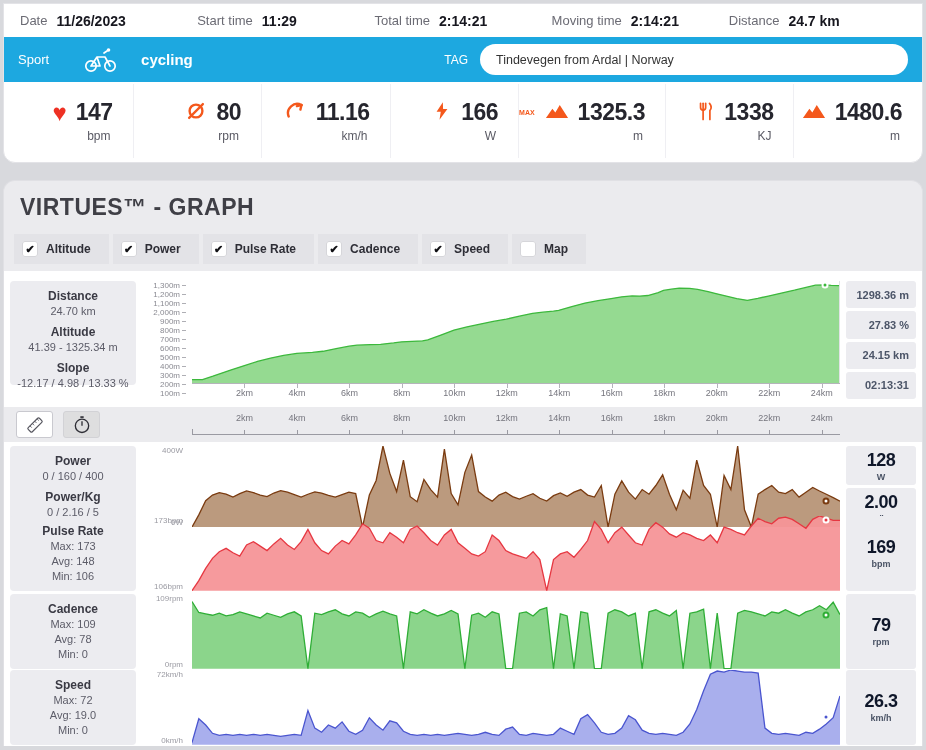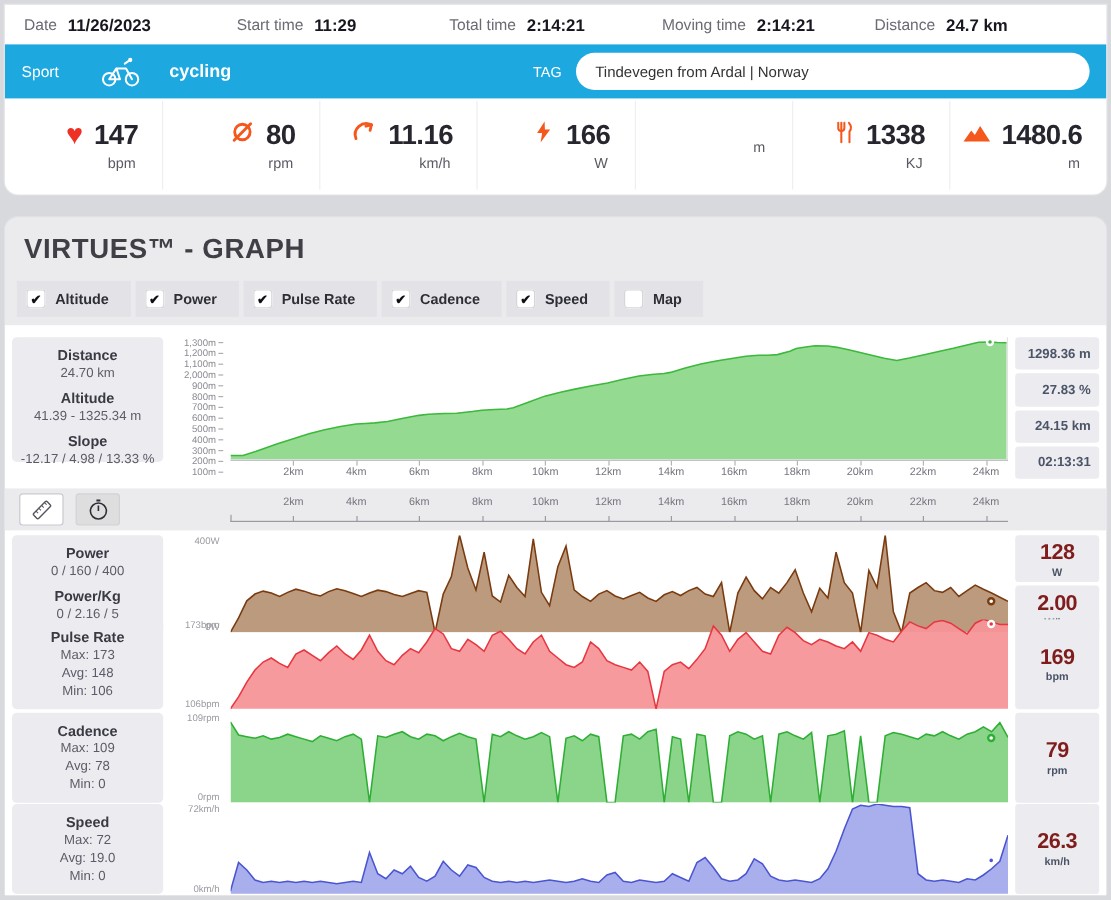--- a/index.html
+++ b/index.html
@@ -85,21 +85,21 @@
   .toolbtn.light { background:#fff; border:1px solid #c9c9cf; }
   .toolbtn.gray { background:#dededf; border:1px solid #d2d2d6; }
   .ruler-axis { position:relative; height:27px; }
   .ruler-axis::after { content:""; position:absolute; left:0; right:0; bottom:3px; height:1px; background:#9a9aa2; }
   .ruler-axis::before { content:""; position:absolute; left:0; bottom:3px; height:6px; width:1px; background:#9a9aa2; }
   .ruler-axis .tick-lab { position:absolute; top:2px; transform:translateX(-50%); font-size:9px; color:#75757e; }
   .ruler-axis .tick-mark { position:absolute; bottom:3px; width:1px; height:5px; background:#9a9aa2; }
 
   .sub-row { margin-bottom:4px; }
   .sub-right { background:#ececf0; border-radius:3px; display:flex; flex-direction:column; align-items:center; justify-content:center; }
-  .sub-right .v { font-size:18px; font-weight:bold; color:#7f1d1d; letter-spacing:-0.5px; }
+  .sub-right .v { font-size:18px; font-weight:bold; color:#0f172a; letter-spacing:-0.5px; }
   .sub-right .u { font-size:9px; font-weight:bold; color:#4a5365; margin-top:1px; }
   .pow-right { display:flex; flex-direction:column; gap:3px; }
   .pow-right .sub-right { flex:1; }
 
   .h-pow { height:66px; } .h-pul { height:74px; } .h-cad { height:72px; } .h-spd { height:70px; }
 </style>
 </head>
 <body>
 
 <div class="page">
@@ -184,20 +184,30 @@
           <span>
             <svg viewBox="0 0 24 24" width="20" height="20" fill="#f4581c">
                 <path d="M13 1.5 L5.5 13 h5 L9 22.5 L18.5 9.5 h-5.2 Z"></path>
               </svg>
           </span>
           <span class="val">166</span>
         </div>
         <span class="unit">W</span>
       </div>
       <div class="stat">
+        <div class="top">
+          <span class="maxpre">MAX</span>
+          <span>
+            <svg viewBox="0 0 26 18" width="24" height="17" fill="#f4581c">
+                <path d="M1 17 L8 7 L11.2 11.2 L16 3 L25 17 Z"></path>
+                <path d="M3 17 L8 9.5 L12 14.5 Z"></path>
+              </svg>
+          </span>
+          <span class="val">1325.3</span>
+        </div>
         <span class="unit">m</span>
       </div>
       <div class="stat">
         <div class="top">
           <span>
             <svg viewBox="0 0 20 22" width="17" height="20" fill="none" stroke="#f4581c" stroke-width="2" stroke-linecap="round">
                 <path d="M6 2 v19"></path>
                 <path d="M3 2 v5 a3 3 0 0 0 6 0 V2"></path>
                 <path d="M13.5 2 c2.5 3 2.5 6 0.5 8.5 V21"></path>
               </svg>

